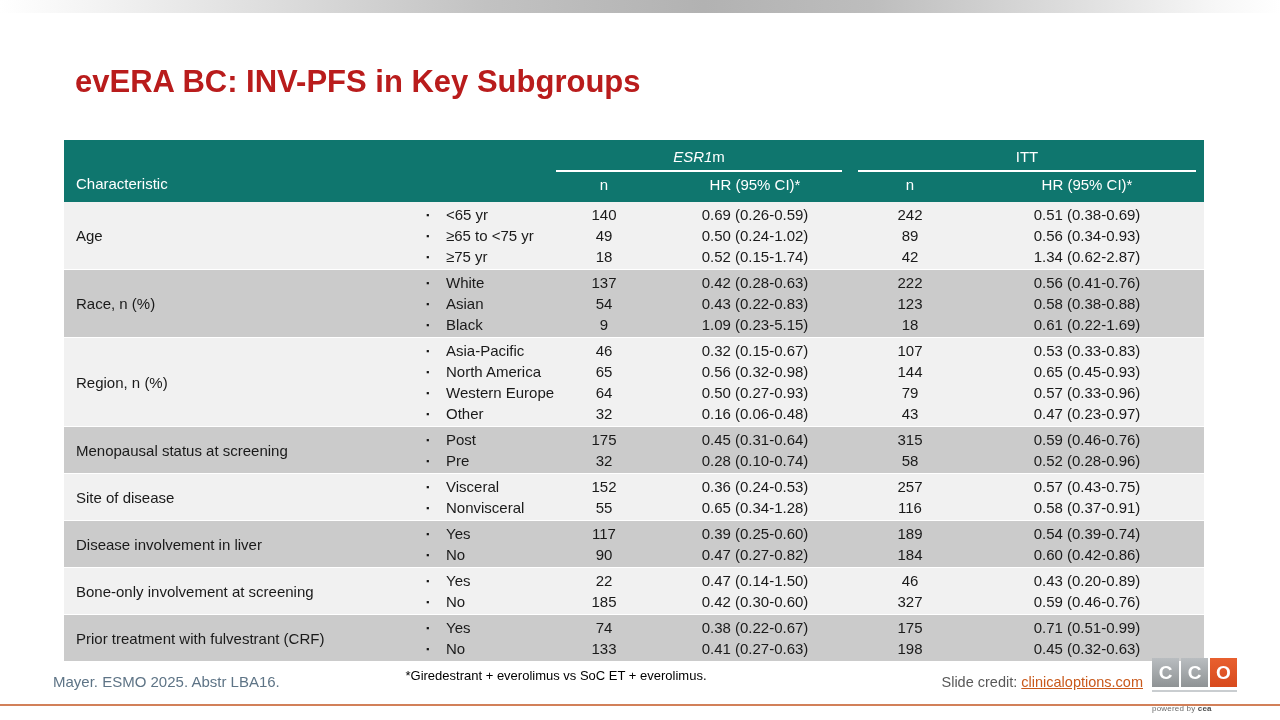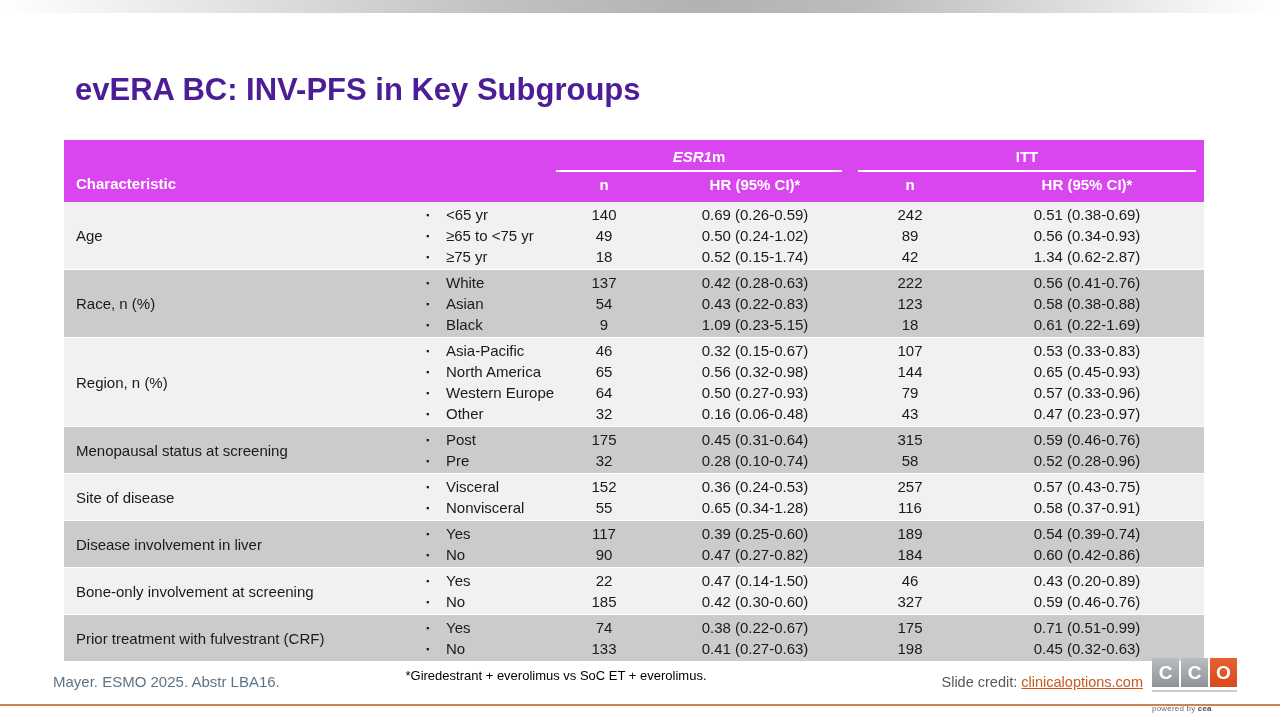--- a/index.html
+++ b/index.html
@@ -8,39 +8,39 @@
     font-family: "Liberation Sans", sans-serif;
     background: #ffffff;
     position: relative;
     overflow: hidden;
   }
   .topbar {
     position: absolute; left: 0; top: 0; width: 1280px; height: 13px;
     background: linear-gradient(to right, #ffffff 0%, #ececec 12%, #c2c2c2 38%, #b2b2b2 55%, #bdbdbd 68%, #dcdcdc 83%, #f7f7f7 95%, #ffffff 100%);
   }
   .title {
-    position: absolute; left: 75px; top: 72px;
-    font-size: 31px; font-weight: bold; color: #4c1d95;
+    position: absolute; left: 75px; top: 64px;
+    font-size: 31px; font-weight: bold; color: #b91c1c;
     letter-spacing: 0px;
   }
   .table-wrap {
     position: absolute; left: 64px; top: 140px; width: 1140px;
   }
   table.subgroups {
     width: 100%; border-collapse: collapse; table-layout: fixed;
     font-size: 15px; color: #1a1a1a;
   }
   col.c-char { width: 326px; }
   col.c-sub  { width: 158px; }
   col.c-n1   { width: 112px; }
   col.c-hr1  { width: 190px; }
   col.c-n2   { width: 120px; }
   col.c-hr2  { width: 234px; }
   thead th {
-    background: #d946ef; color: #ffffff; font-weight: bold; font-size: 15px;
+    background: #0f766e; color: #ffffff; font-weight: normal; font-size: 15px;
   }
   thead tr.group-row th { height: 32px; vertical-align: bottom; }
   thead tr.sub-row th { height: 30px; vertical-align: middle; text-align: center; padding-bottom: 6px; }
   th.char-head {
     text-align: left; vertical-align: bottom; padding: 0 0 10px 12px;
   }
   .group-label {
     margin: 0 8px; padding-bottom: 5px; text-align: center;
     border-bottom: 2px solid #ffffff;
   }

